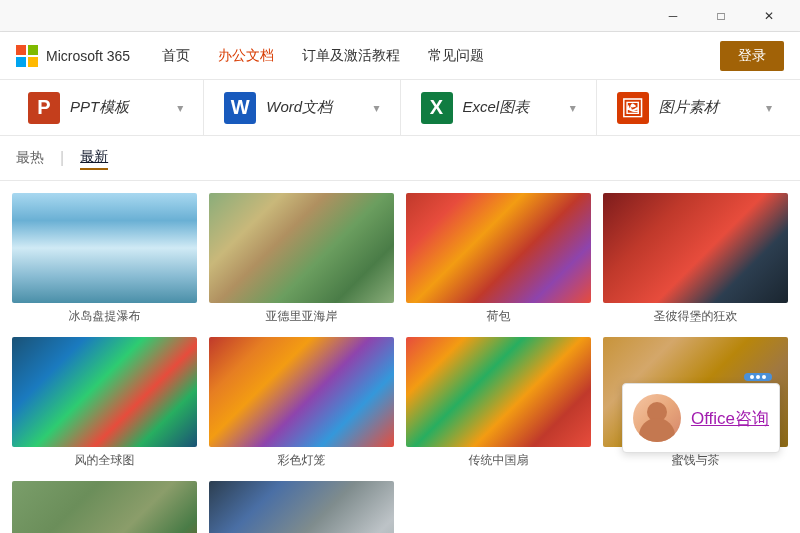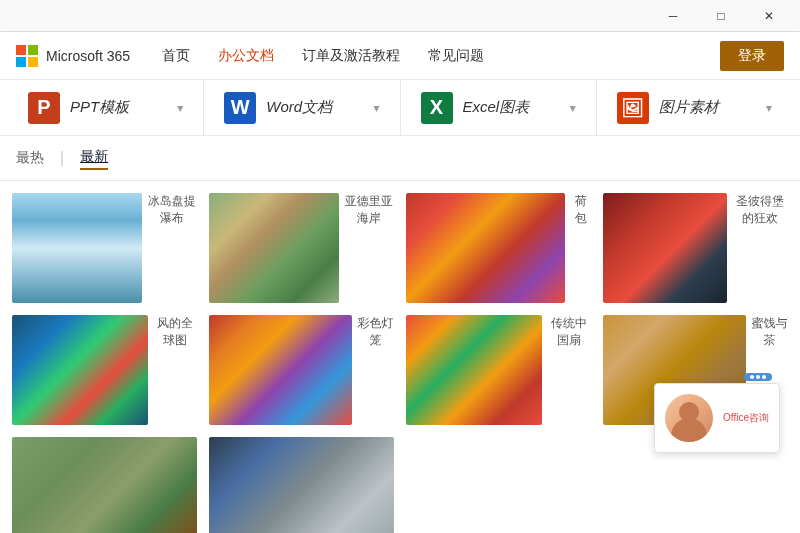--- a/index.html
+++ b/index.html
@@ -143,20 +143,21 @@
     
     .image-grid {
       display: grid;
       grid-template-columns: repeat(4, 1fr);
       gap: 0;
       padding: 12px 12px 0 12px;
       gap: 12px;
     }
     .image-cell {
       display: flex;
+      flex-direction: column;
       gap: 5px;
       cursor: pointer;
     }
     .image-thumb {
       width: 100%;
       height: 110px;
       overflow: hidden;
       border-radius: 2px;
     }
     .image-label {
@@ -212,21 +213,21 @@
       content: '';
       position: absolute;
       bottom: 0;
       left: 50%;
       transform: translateX(-50%);
       width: 36px;
       height: 24px;
       border-radius: 18px 18px 0 0;
       background: #c47850;
     }
-    .chat-text { font-size: 10px; color: #ef4444; }
+    .chat-text { font-size: 17px; color: #a21caf; text-decoration: underline; }
     .chat-dots {
       position: absolute;
       top: -10px;
       right: 8px;
       background: #4a90d9;
       border-radius: 10px;
       padding: 2px 6px;
       display: flex;
       gap: 2px;
     }

